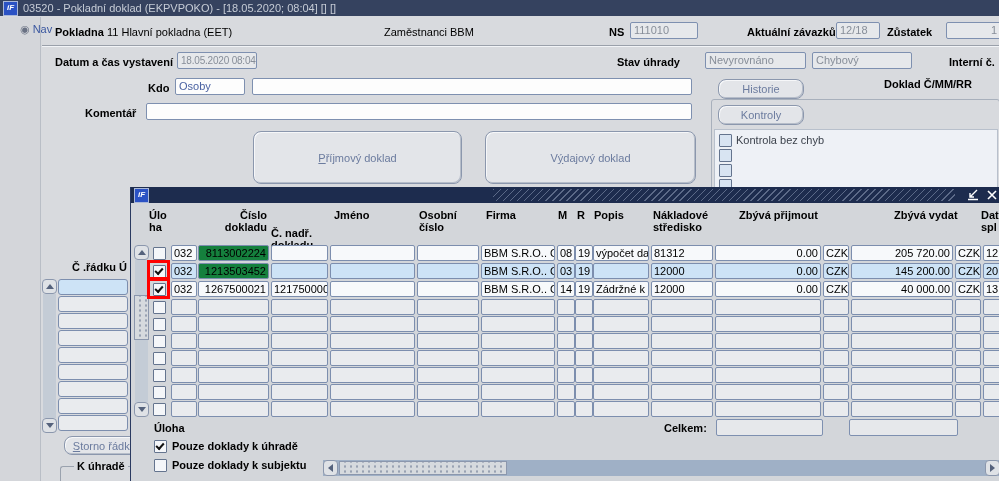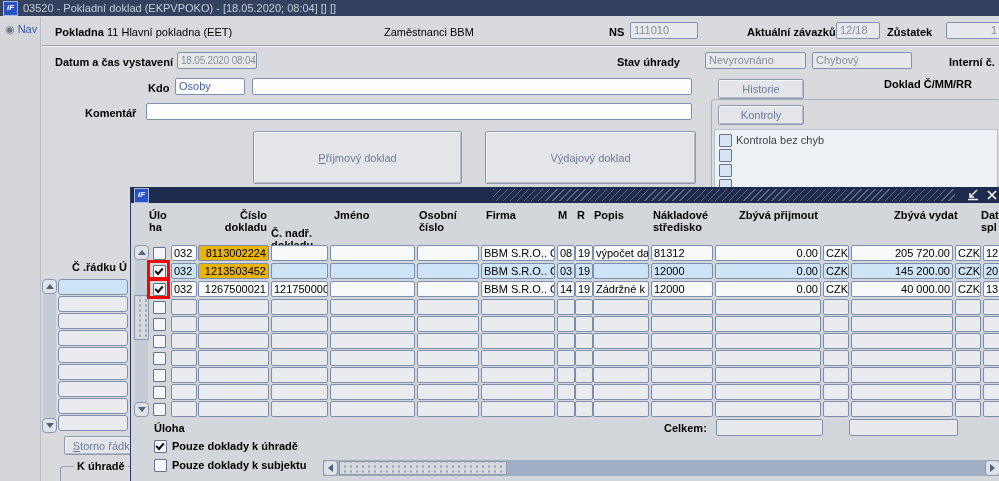--- a/index.html
+++ b/index.html
@@ -6,33 +6,33 @@
   #root{position:relative;width:999px;height:481px;background:#d8dade;overflow:hidden;
         font-family:"Liberation Sans",sans-serif;font-size:11px;color:#000}
   .abs{position:absolute}
   .b{font-weight:bold}
   .u{text-decoration:underline}
   .lbl{position:absolute;white-space:nowrap;line-height:13px}
   .fld{position:absolute;border:1px solid #7e90b0;border-radius:2px;background:#fdfdfd;
        height:15px;line-height:15px;padding:0 3px;white-space:nowrap;overflow:hidden;box-sizing:content-box}
   .fld.dis{background:#e6e8eb;color:#878e99}
   .fld.num{text-align:right}
-  .btn{position:absolute;border:1px solid #8b97ad;border-radius:2px;background:#e3e5e9;color:#6b7b9e;
+  .btn{position:absolute;border:1px solid #8b97ad;border-radius:8px;background:#e3e5e9;color:#6b7b9e;
        display:flex;align-items:center;justify-content:center;white-space:nowrap;
        box-shadow:inset 1px 1px 0 #f6f7f9, inset -1px -1px 0 #b6bdc9}
   .titlebar{position:absolute;left:0;top:0;height:16px;display:flex;align-items:center;
             padding-left:3px;white-space:nowrap;overflow:hidden}
   .win-icon{width:13px;height:13px;background:#2b52c4;border:1px solid #aab8d8;color:#fff;
             font-style:italic;font-weight:bold;font-size:8px;line-height:12px;text-align:center;
             margin-right:5px;flex:0 0 auto}
   .cell{position:absolute;height:14px;line-height:14px;border:1px solid #7c8eae;border-radius:2px;
         background:#f7f9fb;padding:0 2px;white-space:nowrap;overflow:hidden;top:0}
   .cell.e{background:#e9ebee}
   .cell.sel{background:#cde3f6}
-  .cell.cream{background:#eab308}
+  .cell.cream{background:#15803d}
   .cell.num{text-align:right}
   .trow{position:absolute;left:0;width:869px;height:17px}
   .cb{position:absolute;width:11px;height:11px;background:#f4f6f9;border:1px solid #64748e;border-radius:1px}
   .cb.checked::after{content:"";position:absolute;left:1px;top:2px;width:6px;height:3px;
         border-left:2px solid #111;border-bottom:2px solid #111;transform:rotate(-48deg)}
   .hdr{position:absolute;font-weight:bold;white-space:pre-line;line-height:12px}
   .sbtn{position:absolute;width:15px;height:15px;background:#dfe2e6;border:1px solid #8b97ad;
         border-radius:4px;display:flex;align-items:center;justify-content:center;box-sizing:border-box}
   .tri-up{width:0;height:0;border-left:4px solid transparent;border-right:4px solid transparent;border-bottom:5px solid #55627c}
   .tri-down{width:0;height:0;border-left:4px solid transparent;border-right:4px solid transparent;border-top:5px solid #55627c}
@@ -48,21 +48,21 @@
 <body>
 
 <div id="root">
 
   <div class="titlebar" style="width:999px;background:#35425f;color:#c6ccd6">
     <span class="win-icon">iF</span>
     <span>03520 - Pokladní doklad (EKPVPOKO) - [18.05.2020; 08:04]  [] []</span>
   </div>
 
   <div class="abs" style="left:0;top:17px;width:40px;height:464px;background:#d4d6da;border-right:1px solid #b9bec6"></div>
-  <div class="lbl" style="left:5px;top:23px;color:#3a57a0"><span style="color:#6a7284">◉</span> <span>Nav</span></div>
+  <div class="lbl" style="left:20px;top:23px;color:#3a57a0"><span style="color:#6a7284">◉</span> <span>Nav</span></div>
 
   <span class="lbl b" style="left:55px;top:26px">Pokladna</span>
   <span class="lbl" style="left:107px;top:26px">11 Hlavní pokladna (EET)</span>
   <span class="lbl" style="left:384px;top:26px">Zaměstnanci BBM</span>
   <span class="lbl b" style="left:609px;top:26px">NS</span>
   <span class="fld dis" style="left:630px;top:22px;width:60px">111010</span>
   <span class="lbl b" style="left:747px;top:26px">Aktuální závazků</span>
   <span class="fld dis" style="left:836px;top:22px;width:36px">12/18</span>
   <span class="lbl b" style="left:887px;top:26px">Zůstatek</span>
   <span class="fld dis num" style="left:946px;top:22px;width:47px">1</span>

